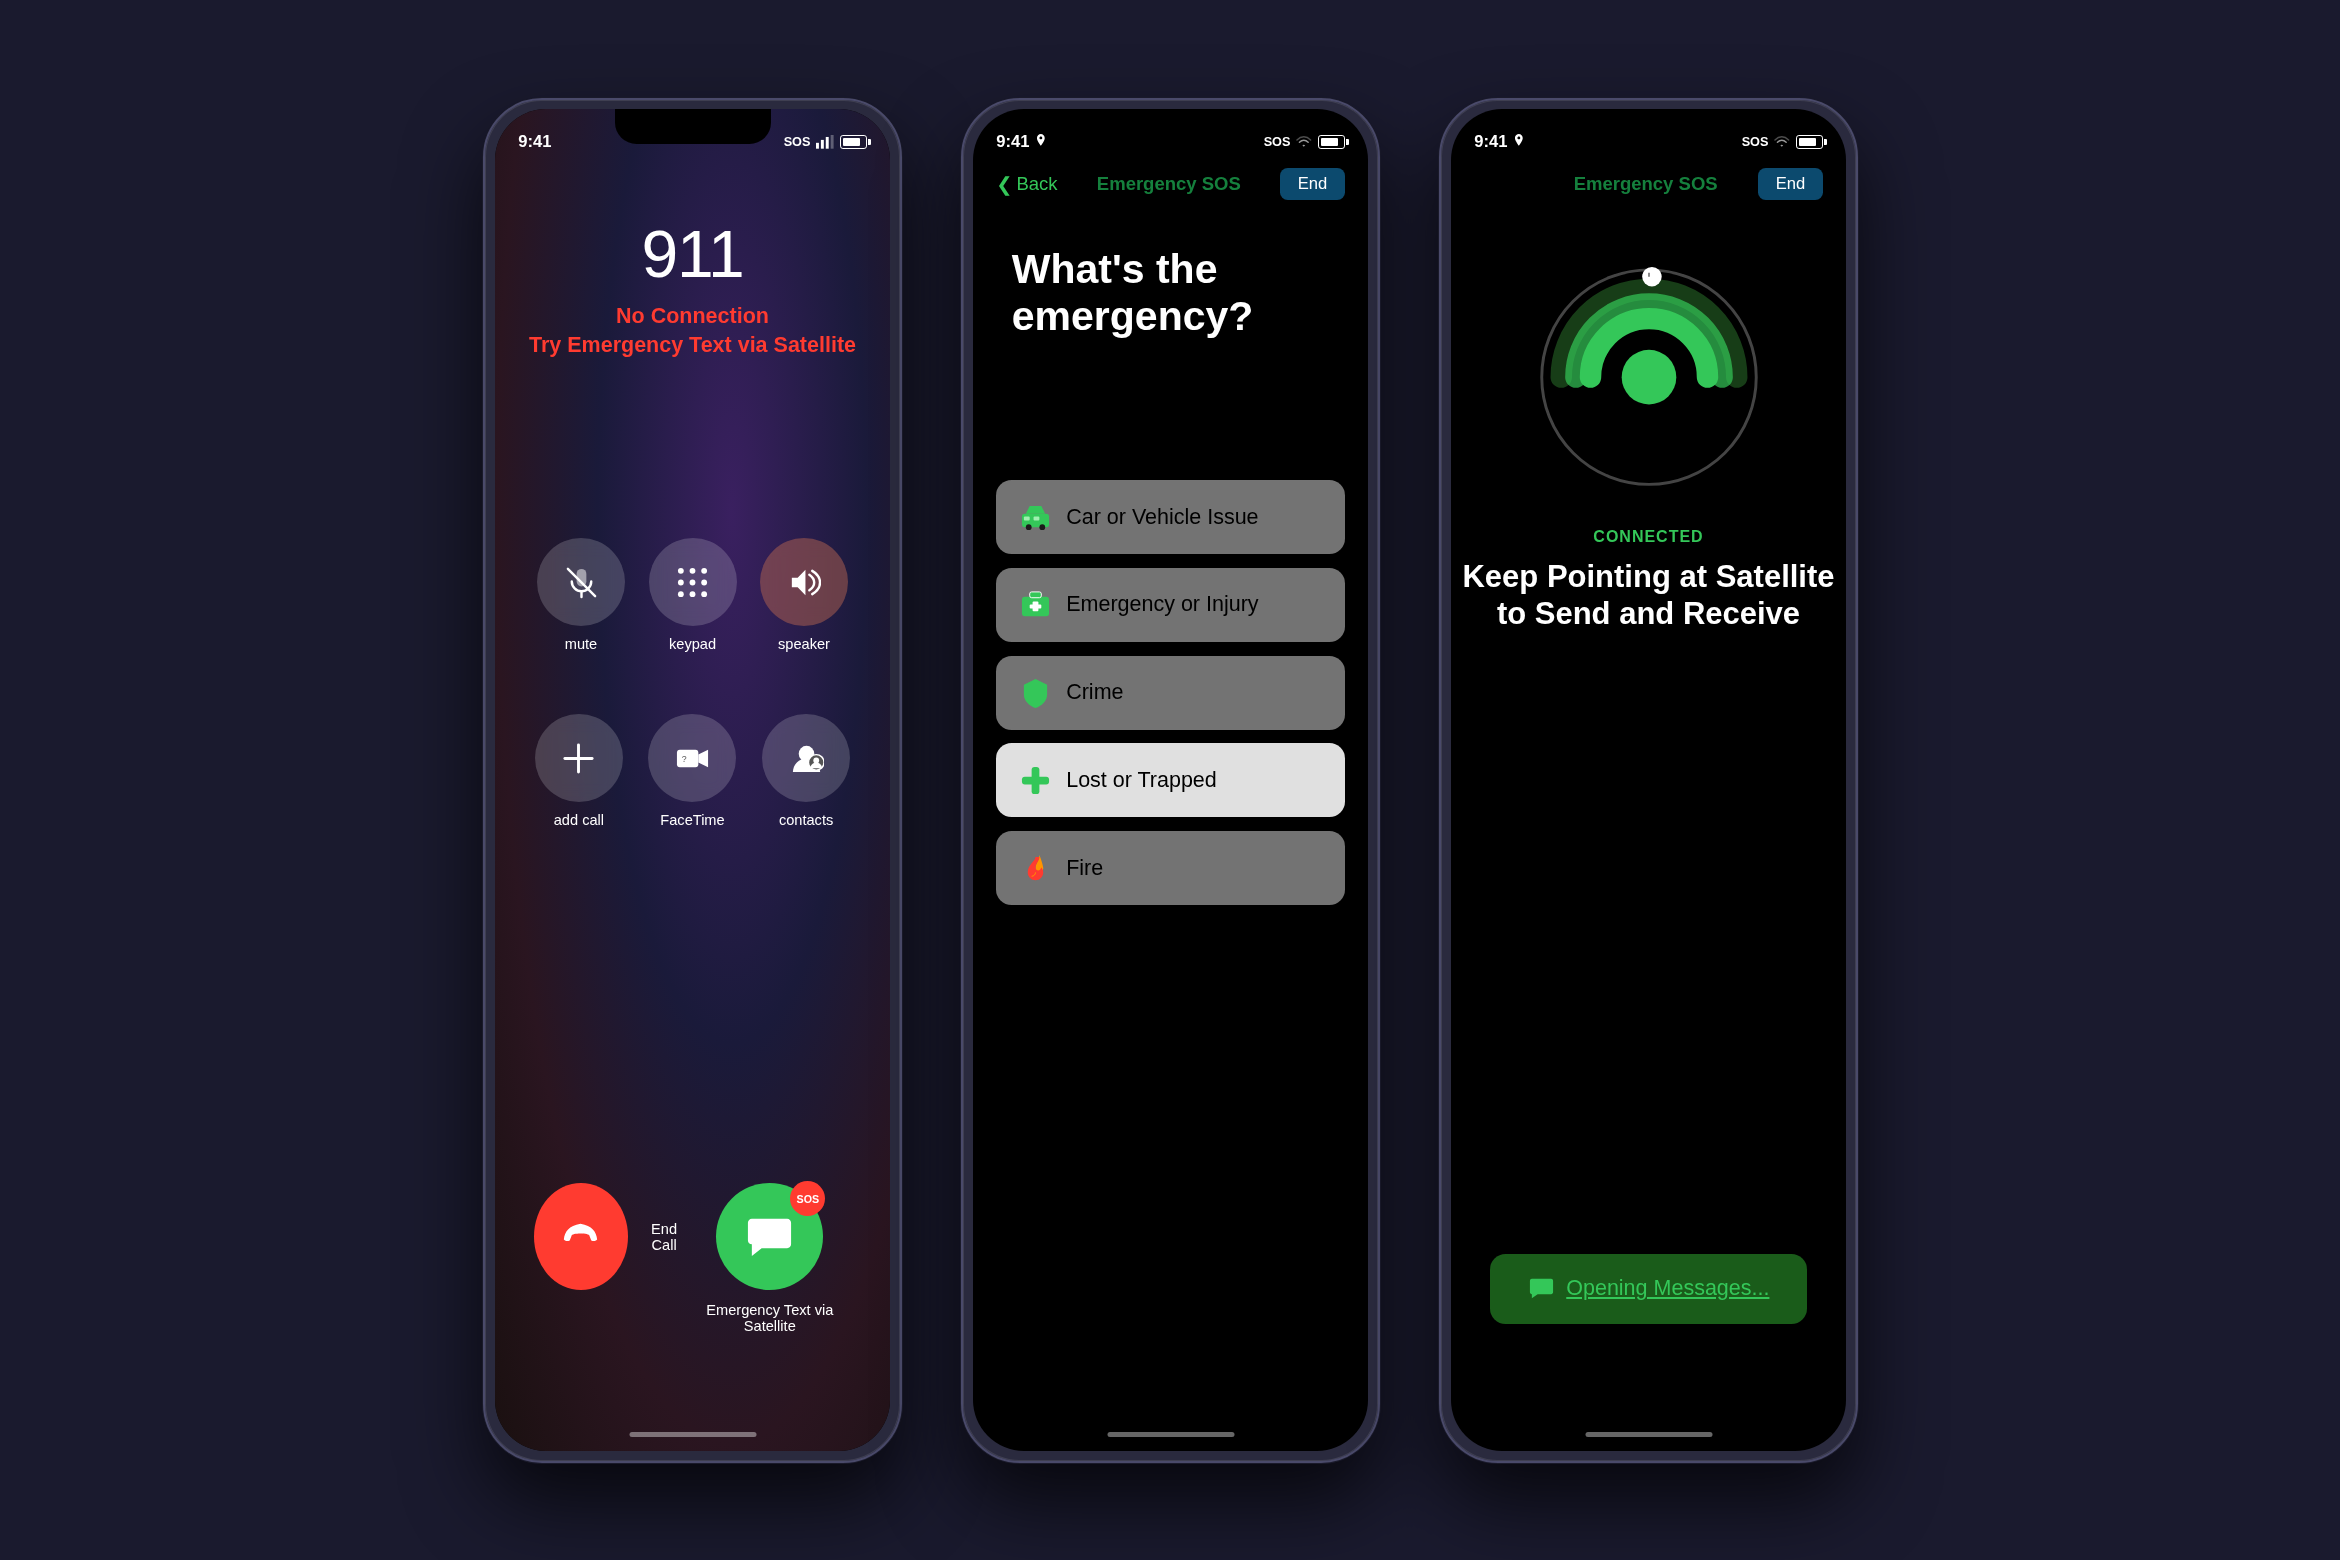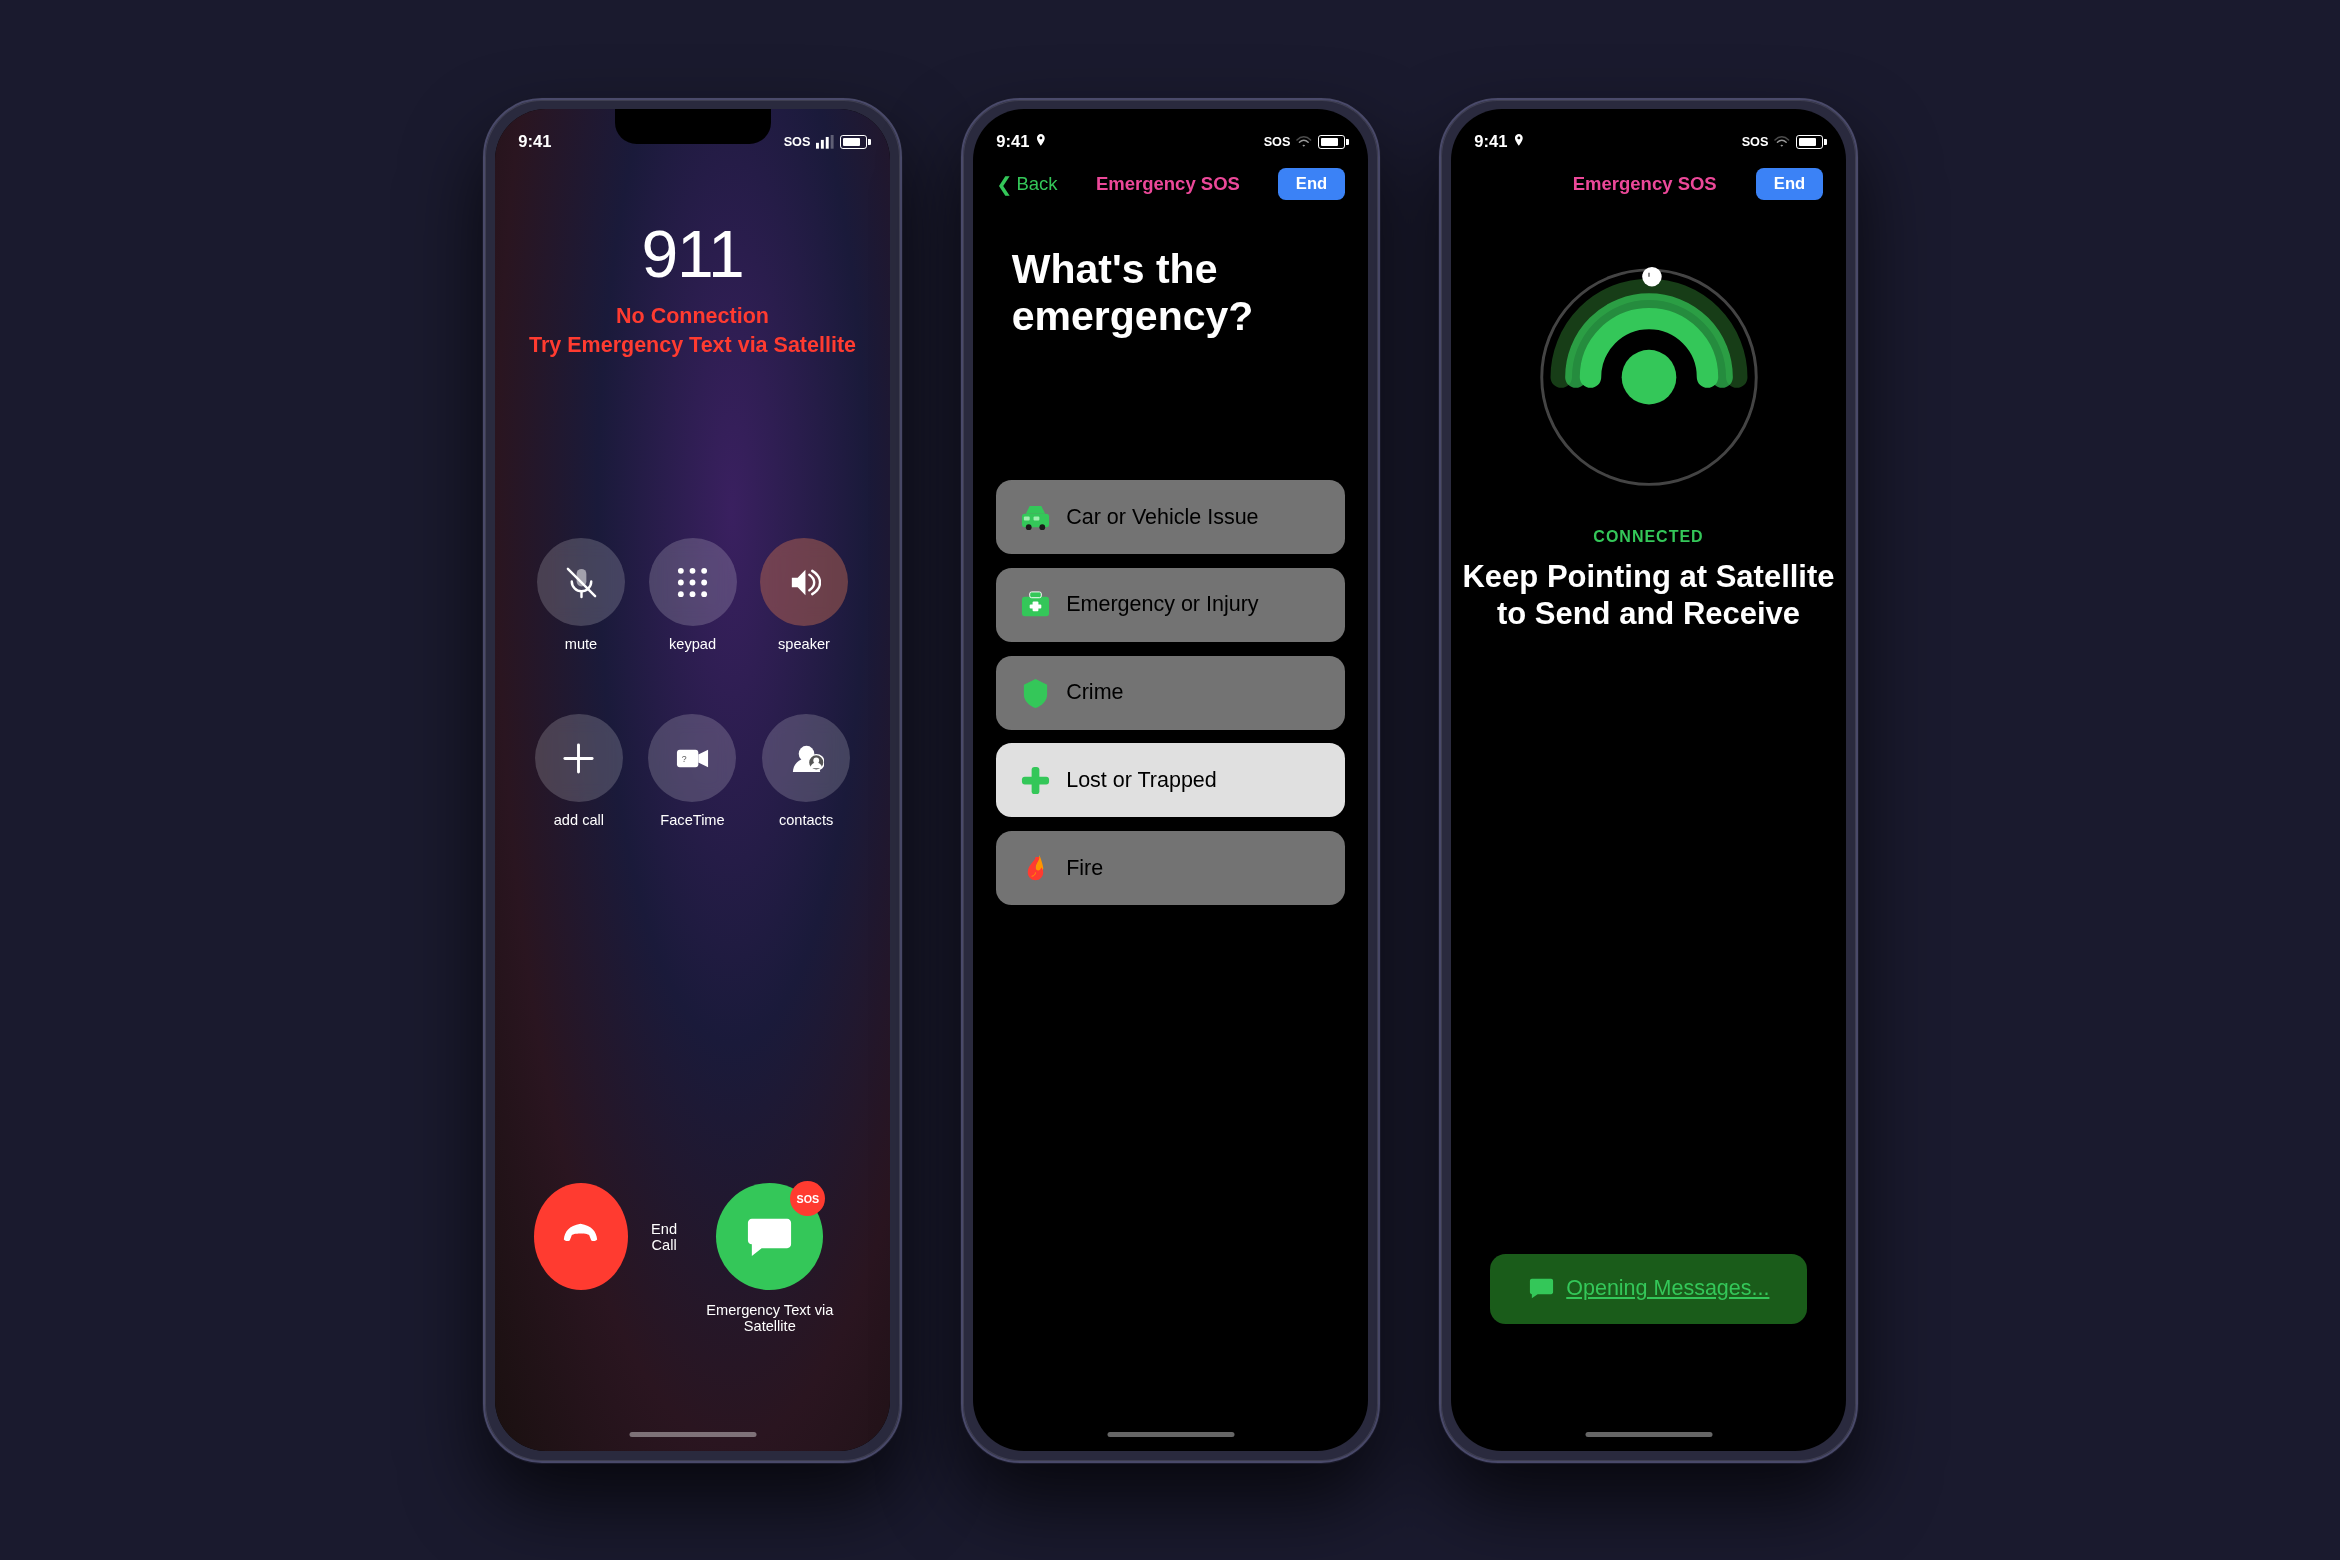--- a/index.html
+++ b/index.html
@@ -301,29 +301,29 @@
     }
     .back-btn {
       display: flex;
       align-items: center;
       gap: 3.9px;
       color: #34c759;
       font-size: 18.5px;
       font-weight: 400;
     }
     .nav-title {
-      color: #ec4899;
+      color: #15803d;
       font-size: 18.5px;
       font-weight: 600;
     }
     .end-btn {
-      background: #3b82f6;
+      background: #0c4a6e;
       color: #fff;
       font-size: 16.6px;
-      font-weight: 700;
+      font-weight: 400;
       padding: 5.9px 17.6px;
       border-radius: 7.8px;
     }
 
     .phone2-question {
       position: absolute;
       top: 137px;
       left: 39px; right: 39px;
       color: #fff;
       font-size: 41px;

